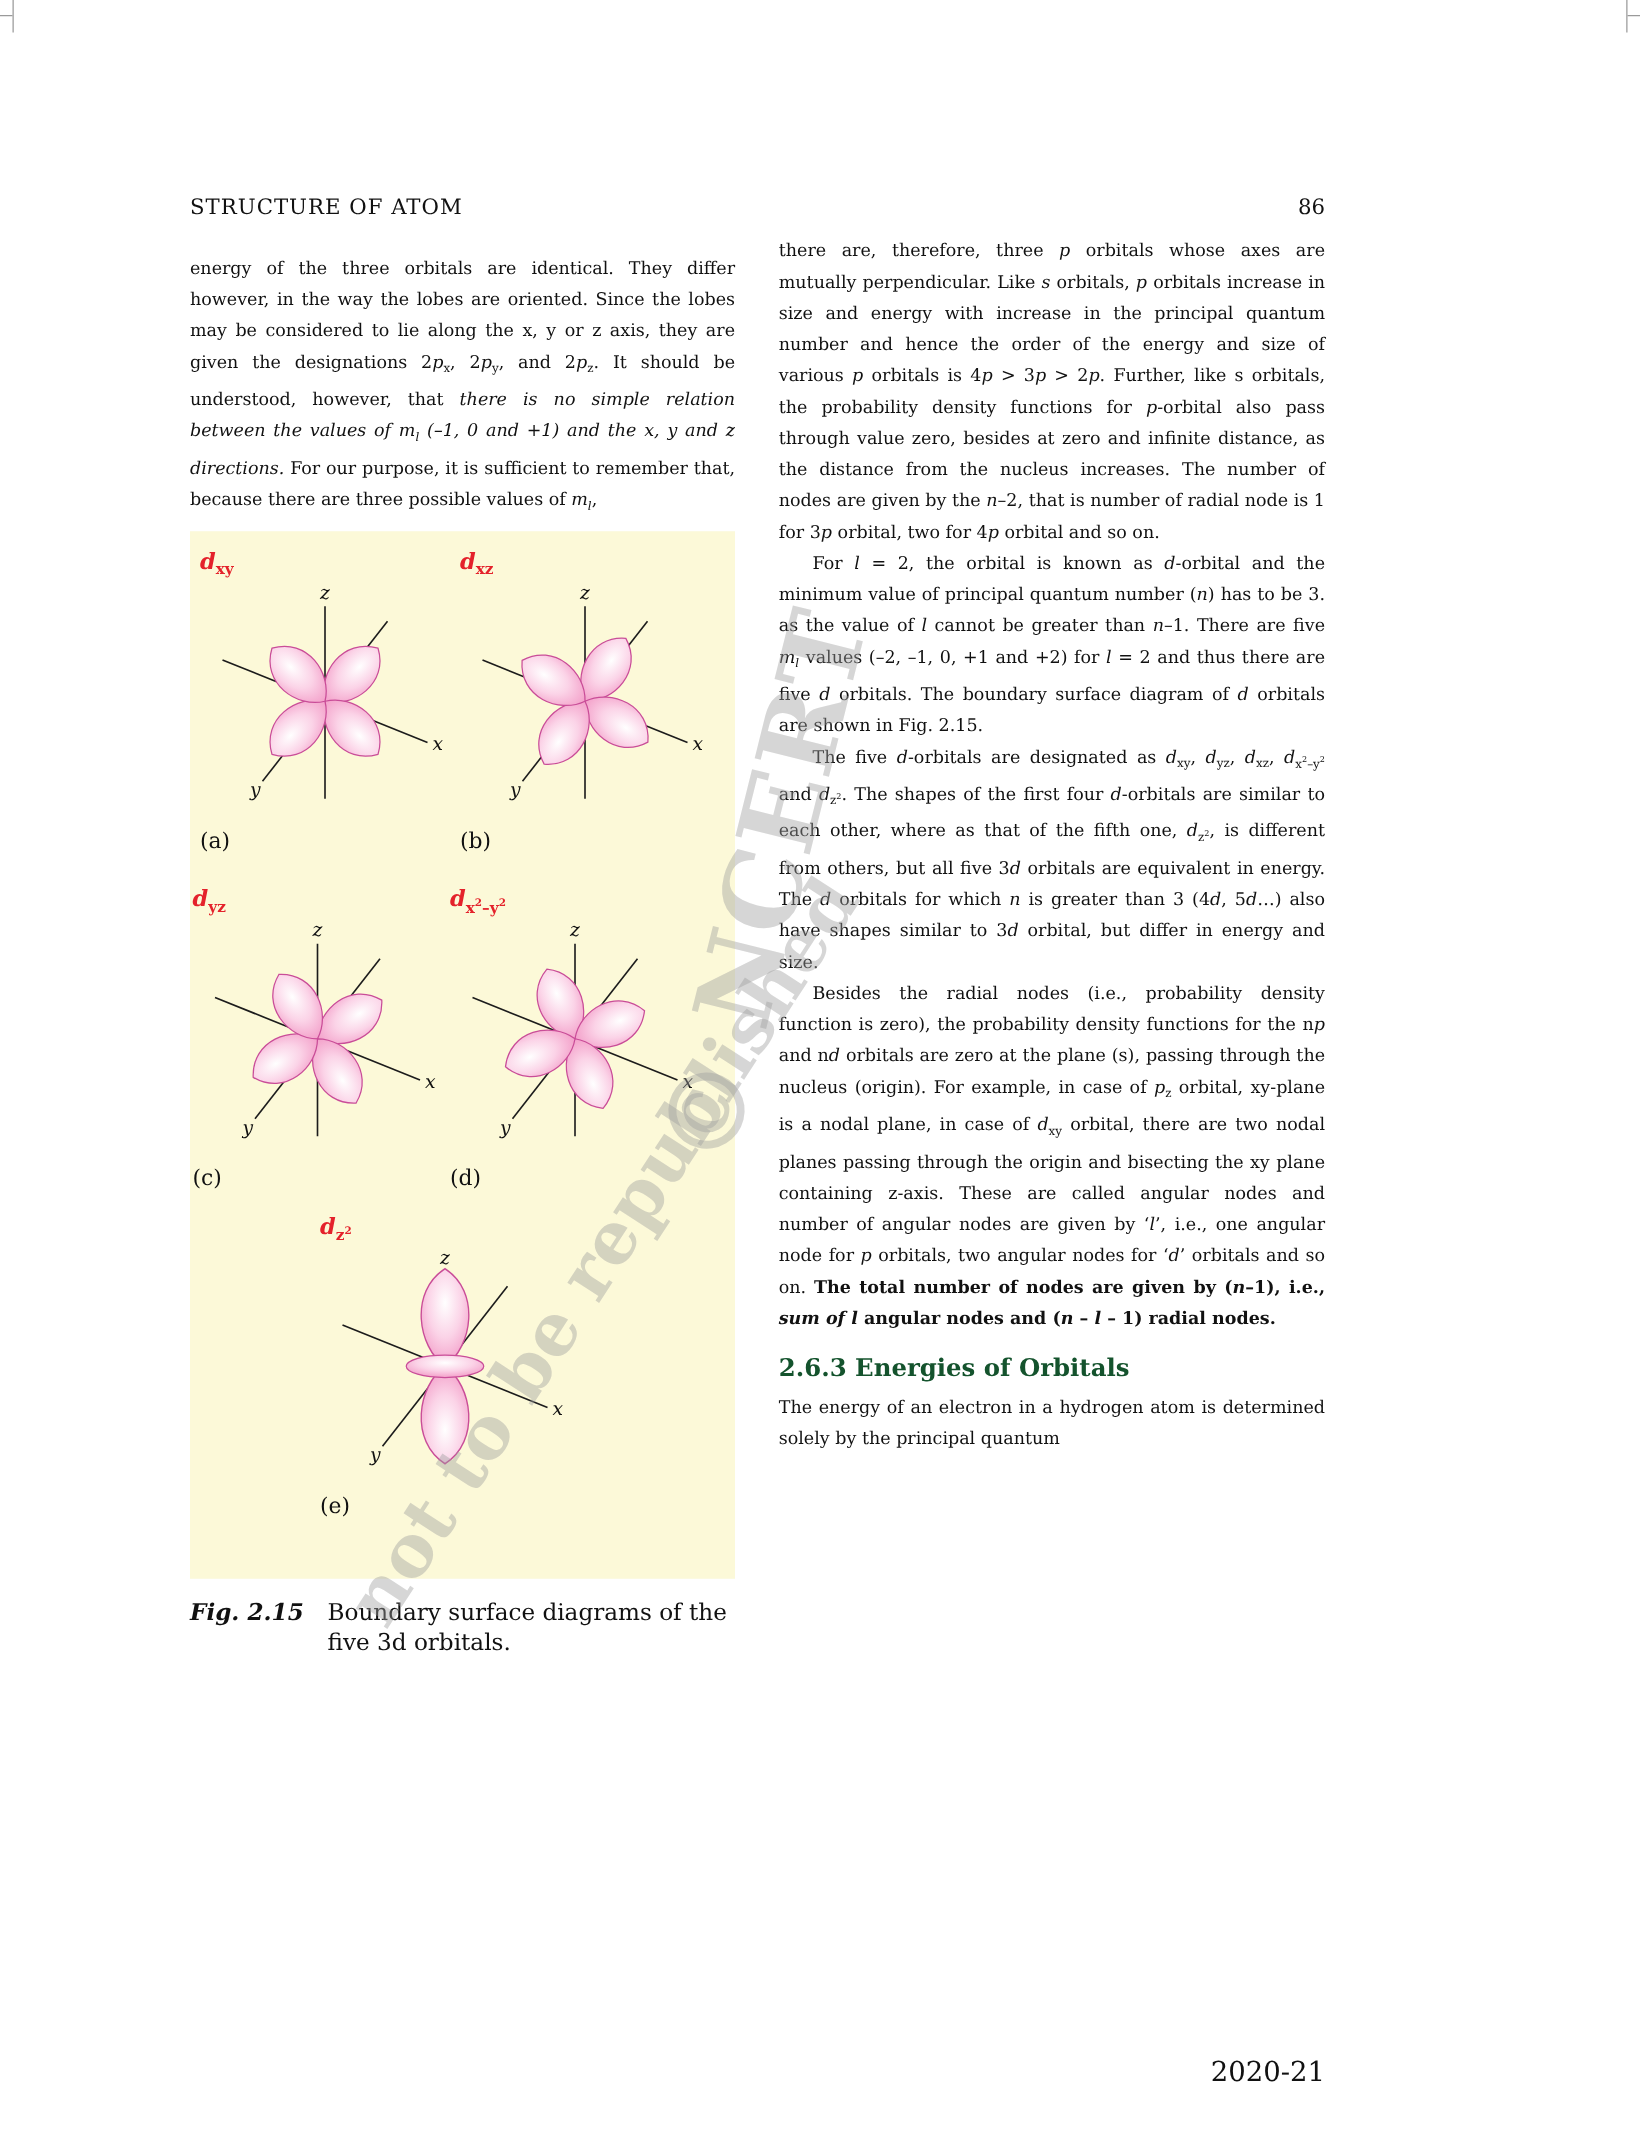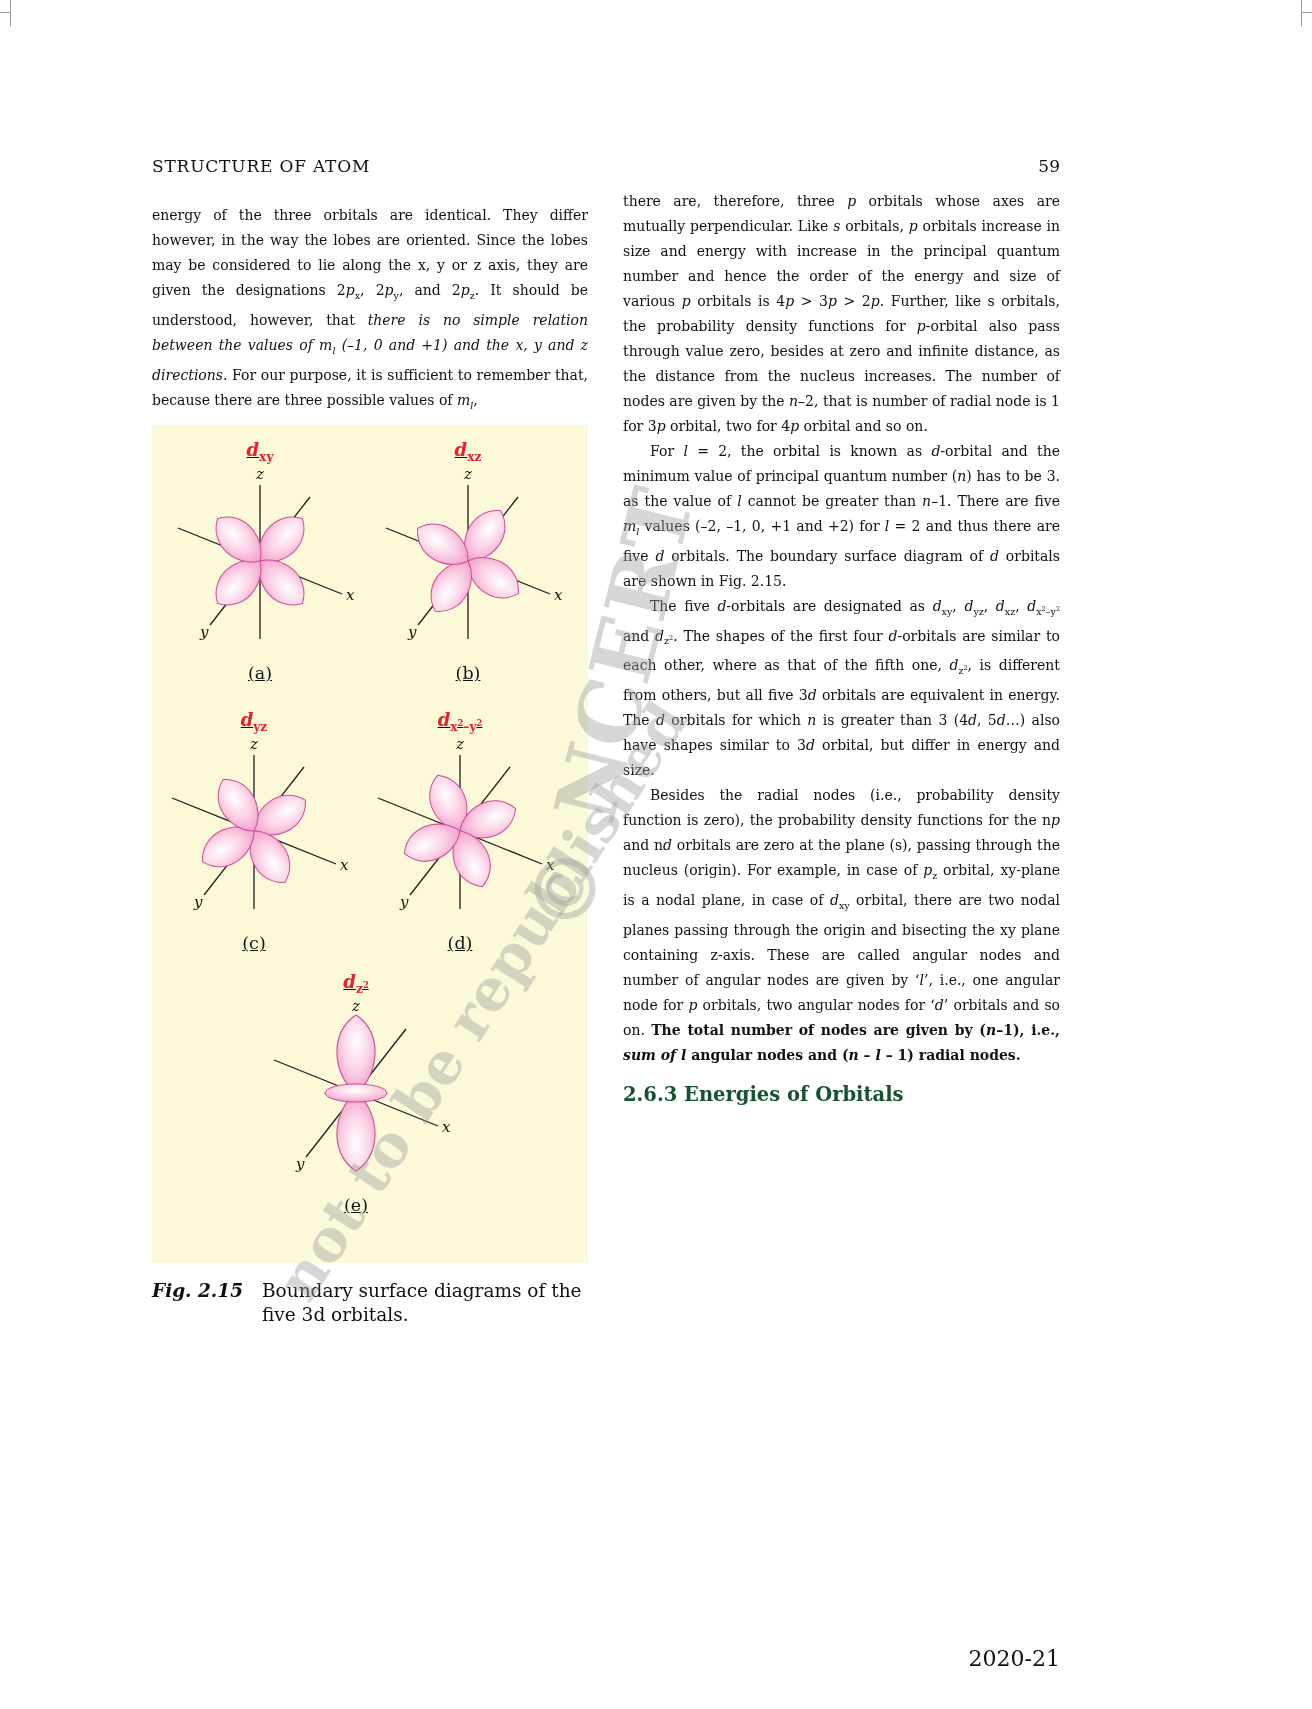--- a/index.html
+++ b/index.html
@@ -21,21 +21,21 @@
   p.indent{text-indent:27px;}
   sub{font-size:0.68em;}
   sup{font-size:0.68em;}
 
   
   h3.sec{margin:15px 0 8px 0;font-size:19.5px;font-weight:bold;color:#14532d;
          font-family:"DejaVu Serif", serif;}
 
   
   .figure{position:relative;margin-top:8px;width:436px;height:838px;background:#fcf9d8;}
-  .orbital{position:absolute;width:200px;text-align:center;text-decoration:underline;}
+  .orbital{position:absolute;width:200px;}
   .orb-label{height:24px;font-size:18px;font-weight:bold;color:#e4222b;}
   .orb-label i{font-style:italic;}
   .orb-tag{font-size:17.5px;margin-top:0;}
   svg.orb{display:block;}
   .axes line{stroke:#1c1c1c;stroke-width:1.3;}
   text.ax{font-style:italic;font-size:15px;fill:#111;font-family:"DejaVu Serif",serif;}
   #orb-a{left:8px;top:14px;}
   #orb-b{left:216px;top:14px;}
   #orb-c{left:2px;top:284px;}
   #orb-d{left:208px;top:284px;}
@@ -71,21 +71,21 @@
 </svg>
 
 <div class="page">
 
   <div class="crop-v" style="left:10px"></div>
   <div class="crop-v" style="left:1301px"></div>
   <div class="crop-h" style="left:0"></div>
   <div class="crop-h" style="left:1302px"></div>
 
   <div class="running-head">STRUCTURE OF ATOM</div>
-  <div class="page-number">59</div>
+  <div class="page-number">86</div>
 
   <div class="col-left">
     <p class="body">energy of the three orbitals are identical. They differ however, in the way the lobes are oriented. Since the lobes may be considered to lie along the x, y or z axis, they are given the designations 2<i>p</i><sub>x</sub>, 2<i>p</i><sub>y</sub>, and 2<i>p</i><sub>z</sub>. It should be understood, however, that <i>there is no simple relation between the values of m<sub>l</sub> (–1, 0 and +1) and the x, y and z directions.</i> For our purpose, it is sufficient to remember that, because there are three possible values of <i>m</i><sub><i>l</i></sub>,</p>
 
     <div class="figure">
 
       <div class="orbital" id="orb-a">
         <div class="orb-label"><i>d</i><sub>xy</sub></div>
         <svg class="orb" width="200" height="200">
           <g class="axes">
@@ -196,20 +196,21 @@
       <div class="cap-text">Boundary surface diagrams of the five 3d orbitals.</div>
     </div>
   </div>
 
   <div class="col-right">
     <p class="body">there are, therefore, three <i>p</i> orbitals whose axes are mutually perpendicular. Like <i>s</i> orbitals, <i>p</i> orbitals increase in size and energy with increase in the principal quantum number and hence the order of the energy and size of various <i>p</i> orbitals is 4<i>p</i> &gt; 3<i>p</i> &gt; 2<i>p</i>. Further, like s orbitals, the probability density functions for <i>p</i>-orbital also pass through value zero, besides at zero and infinite distance, as the distance from the nucleus increases. The number of nodes are given by the <i>n</i>–2, that is number of radial node is 1 for 3<i>p</i> orbital, two for 4<i>p</i> orbital and so on.</p>
     <p class="body indent">For <i>l</i> = 2, the orbital is known as <i>d</i>-orbital and the minimum value of principal quantum number (<i>n</i>) has to be 3. as the value of <i>l</i> cannot be greater than <i>n</i>–1. There are five <i>m<sub>l</sub></i> values (–2, –1, 0, +1 and +2) for <i>l</i> = 2 and thus there are five <i>d</i> orbitals. The boundary surface diagram of <i>d</i> orbitals are shown in Fig. 2.15.</p>
     <p class="body indent">The five <i>d</i>-orbitals are designated as <i>d</i><sub>xy</sub>, <i>d</i><sub>yz</sub>, <i>d</i><sub>xz</sub>, <i>d</i><sub>x<sup>2</sup>–y<sup>2</sup></sub> and <i>d</i><sub>z<sup>2</sup></sub>. The shapes of the first four <i>d</i>-orbitals are similar to each other, where as that of the fifth one, <i>d</i><sub>z<sup>2</sup></sub>, is different from others, but all five 3<i>d</i> orbitals are equivalent in energy. The <i>d</i> orbitals for which <i>n</i> is greater than 3 (4<i>d</i>, 5<i>d</i>…) also have shapes similar to 3<i>d</i> orbital, but differ in energy and size.</p>
     <p class="body indent">Besides the radial nodes (i.e., probability density function is zero), the probability density functions for the n<i>p</i> and n<i>d</i> orbitals are zero at the plane (s), passing through the nucleus (origin). For example, in case of <i>p</i><sub>z</sub> orbital, xy-plane is a nodal plane, in case of <i>d</i><sub>xy</sub> orbital, there are two nodal planes passing through the origin and bisecting the xy plane containing z-axis. These are called angular nodes and number of angular nodes are given by ‘<i>l</i>’, i.e., one angular node for <i>p</i> orbitals, two angular nodes for ‘<i>d</i>’ orbitals and so on. <b>The total number of nodes are given by (<i>n</i>–1), i.e., <i>sum of l</i> angular nodes and (<i>n</i> – <i>l</i> – 1) radial nodes.</b></p>
     <h3 class="sec">2.6.3 Energies of Orbitals</h3>
+    <p class="body">The energy of an electron in a hydrogen atom is determined solely by the principal quantum</p>
   </div>
 
   <div class="wm" id="wm1">© NCERT</div>
   <div class="wm" id="wm2">not to be republished</div>
 
   <div class="footer">2020-21</div>
 
 </div>
 
 </body></html>

